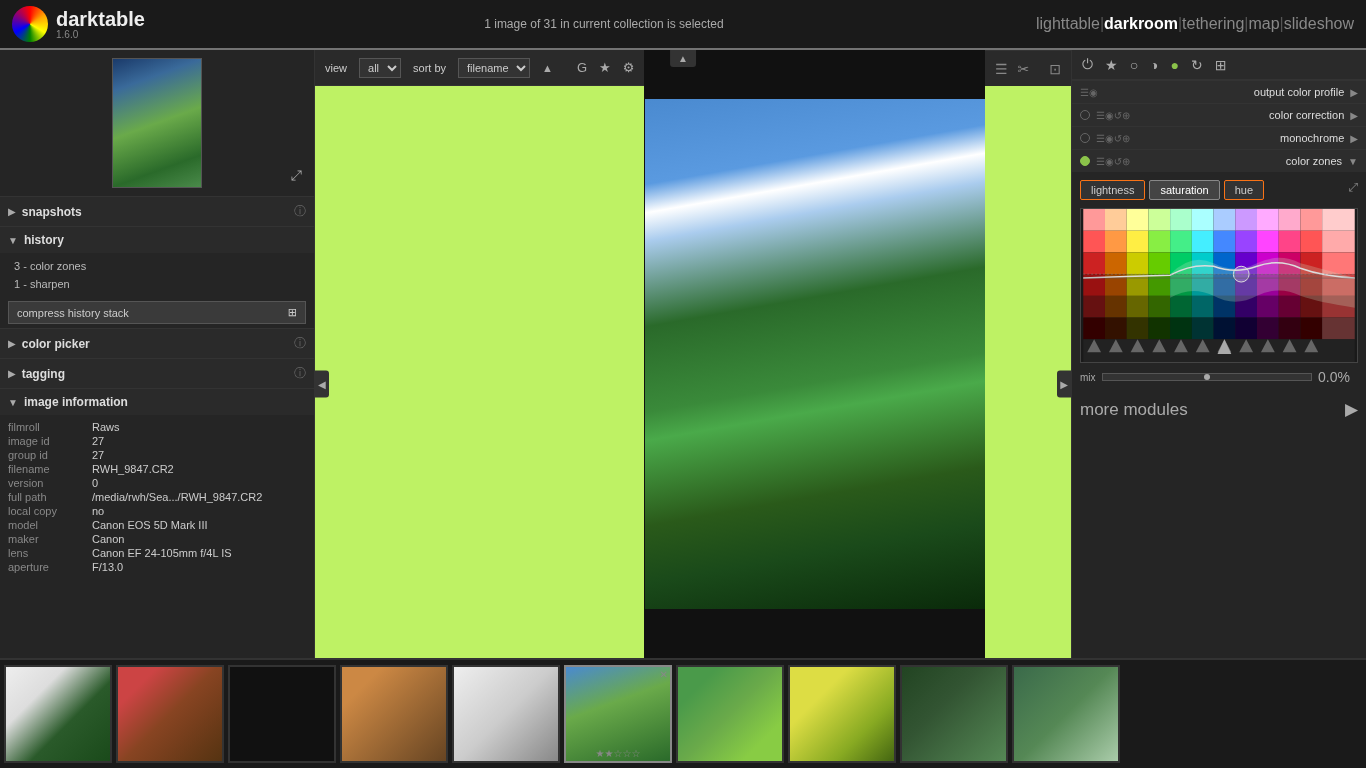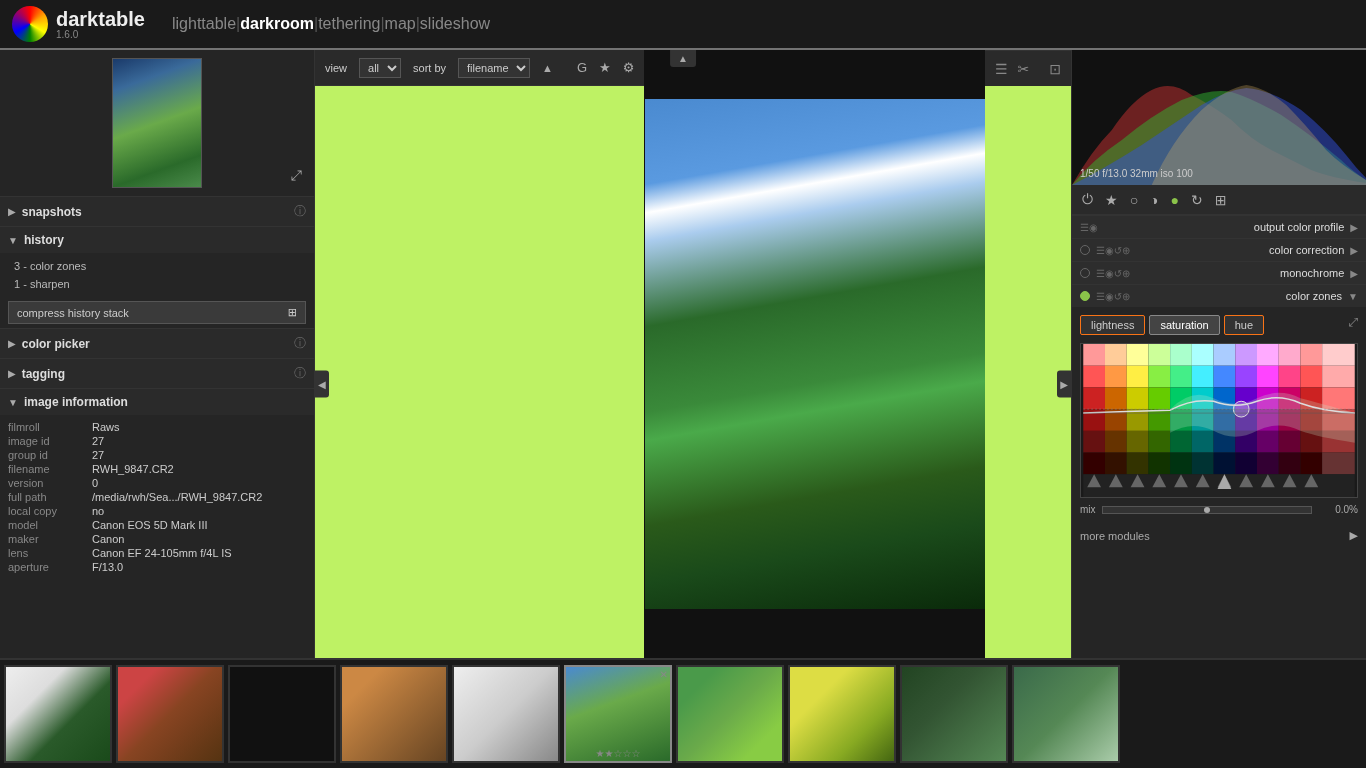--- a/index.html
+++ b/index.html
@@ -330,30 +330,30 @@
       gap: 6px;
     }
     .cz-mix-label { color: #aaa; font-size: 10px; }
     .cz-mix-bar {
       flex: 1;
       height: 8px;
       background: #333;
       border: 1px solid #555;
       position: relative;
     }
-    .cz-mix-value { color: #aaa; font-size: 10px; min-width: 40px; text-align: right; }
+    .cz-mix-value { color: #aaa; font-size: 14px; min-width: 40px; }
 
     #more-modules {
       padding: 6px 8px;
       display: flex;
       align-items: center;
       justify-content: space-between;
       cursor: pointer;
       color: #aaa;
-      font-size: 11px;
+      font-size: 17px;
     }
 
     
     #filmstrip {
       height: 110px;
       background: #1a1a1a;
       display: flex;
       align-items: center;
       padding: 4px;
       gap: 4px;
@@ -455,20 +455,21 @@
 <body>
 
 <div id="topbar">
   <div id="logo-area">
     <div id="logo-circle"></div>
     <div>
       <div id="logo-text">darktable</div>
       <div id="logo-version">1.6.0</div>
     </div>
   </div>
+  <div id="center-status">1 image of 31 in current collection is selected</div>
   <div id="nav-right">
     <a>lighttable</a>
     <span class="sep">|</span>
     <a class="active">darkroom</a>
     <span class="sep">|</span>
     <a>tethering</a>
     <span class="sep">|</span>
     <a>map</a>
     <span class="sep">|</span>
     <a>slideshow</a>
@@ -611,35 +612,20 @@
       <div style="flex:1"></div>
       <span class="toolbar-icon">⊡</span>
     </div>
 
   </div>
 
   <div class="side-collapse-right">▶</div>
 
   <div id="right-panel">
 
-    <div id="histogram-area">
-      <svg id="histogram-canvas" viewBox="0 0 295 135" preserveAspectRatio="none">
-
-        <rect width="295" height="135" fill="#111"></rect>
-
-        <path d="M0,135 Q20,100 40,80 Q60,50 80,40 Q100,30 120,45 Q140,55 160,70 Q180,90 200,100 Q220,110 240,120 Q260,128 295,133 L295,135 Z" fill="rgba(200,50,50,0.5)"></path>
-
-        <path d="M0,135 Q20,110 50,90 Q80,65 110,50 Q140,38 160,42 Q180,48 210,65 Q240,85 270,110 Q280,120 295,130 L295,135 Z" fill="rgba(50,180,50,0.5)"></path>
-
-        <path d="M0,135 Q30,120 70,95 Q100,75 130,55 Q155,40 175,38 Q200,40 230,60 Q255,80 275,105 Q285,118 295,128 L295,135 Z" fill="rgba(50,80,220,0.5)"></path>
-
-        <path d="M80,135 Q100,90 130,60 Q155,38 175,35 Q195,38 215,55 Q235,75 255,100 Q270,115 295,130 L295,135 Z" fill="rgba(220,180,100,0.3)"></path>
-      </svg>
-      <div id="histogram-info">1/50 f/13.0 32mm iso 100</div>
-    </div>
 
     <div id="module-icons">
       <span class="mod-icon">⏻</span>
       <span class="mod-icon">★</span>
       <span class="mod-icon">○</span>
       <span class="mod-icon">◑</span>
       <span class="mod-icon active" style="color:#8bc34a;">●</span>
       <span class="mod-icon">↻</span>
       <span class="mod-icon">⊞</span>
     </div>

